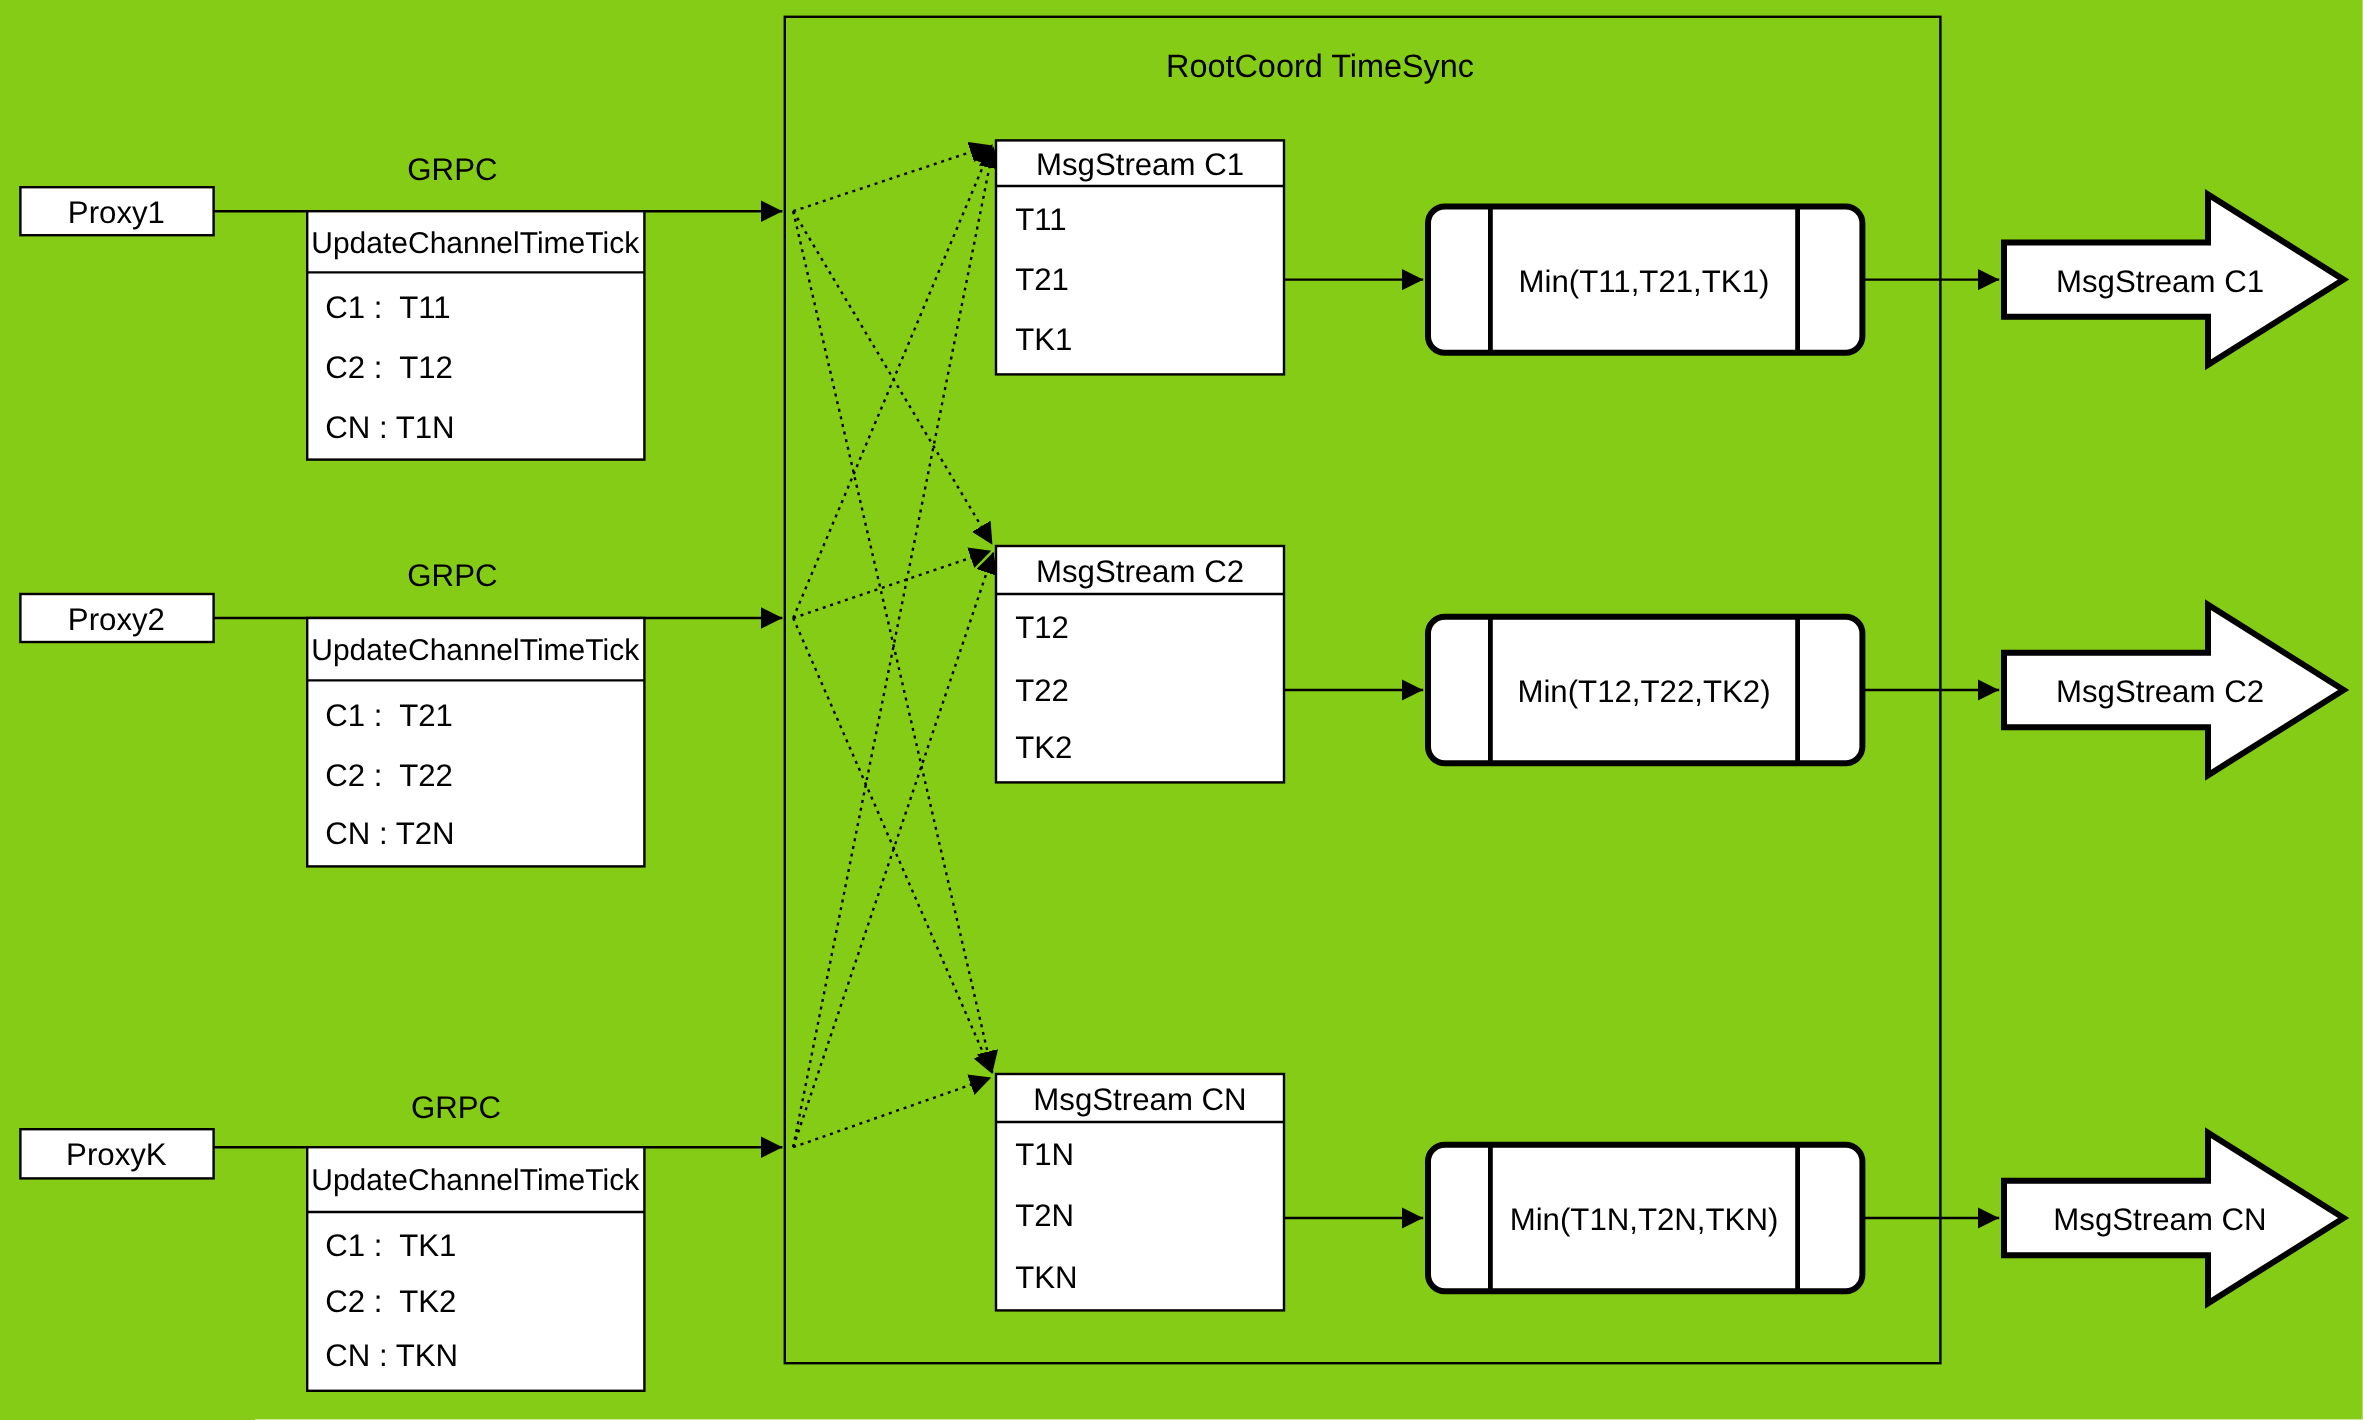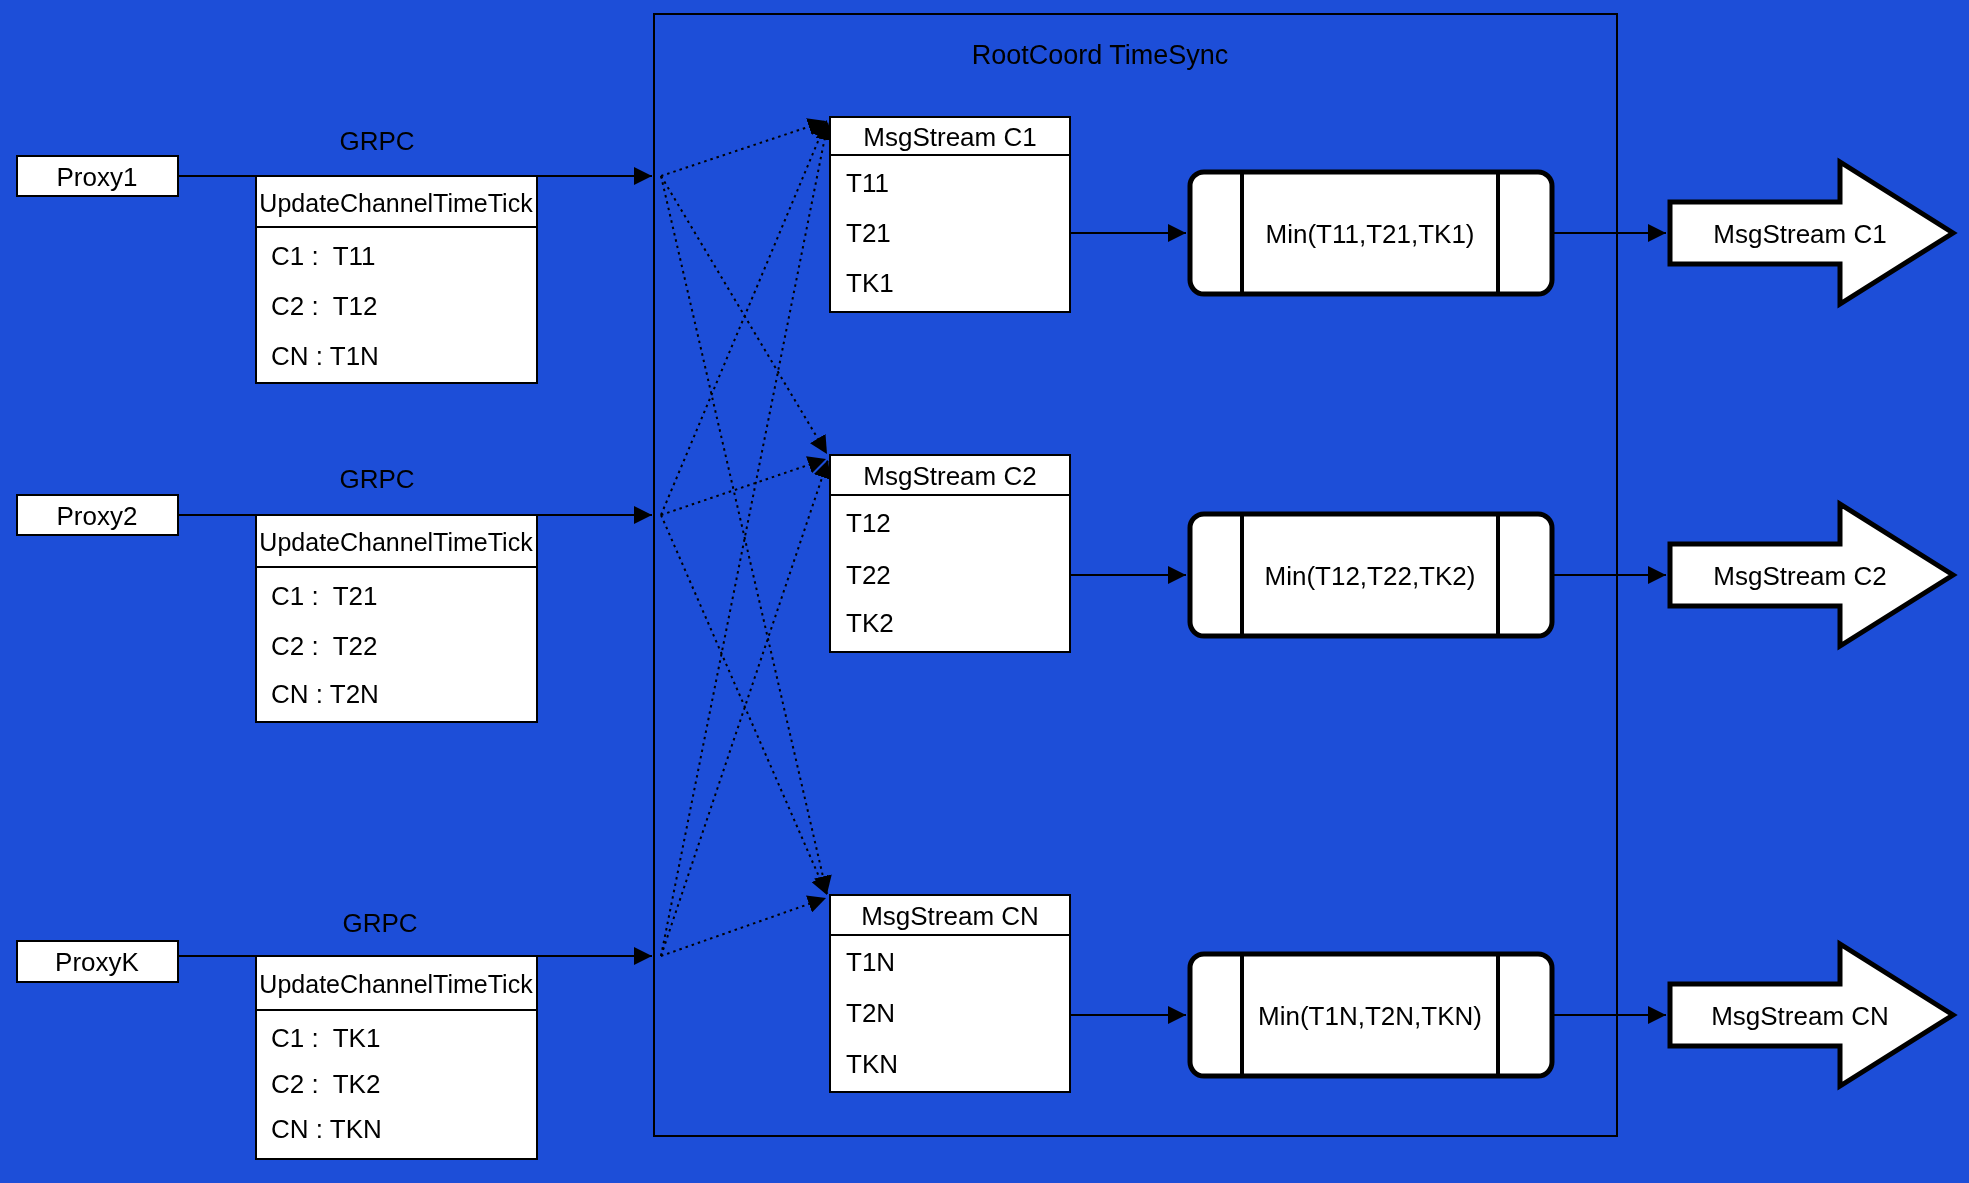--- a/index.html
+++ b/index.html
@@ -4,21 +4,21 @@
 <style>
   html, body {
     margin: 0;
     padding: 0;
     background: #ffffff;
   }
   .canvas {
     width: 1969px;
     height: 1183px;
     position: relative;
-    background: #1d4ed8;
+    background: #84cc16;
   }
   svg {
     display: block;
     font-family: "Liberation Sans", sans-serif;
   }
   svg text {
     fill: #000000;
     white-space: pre;
   }
   .lbl       { font-size: 26px; }

